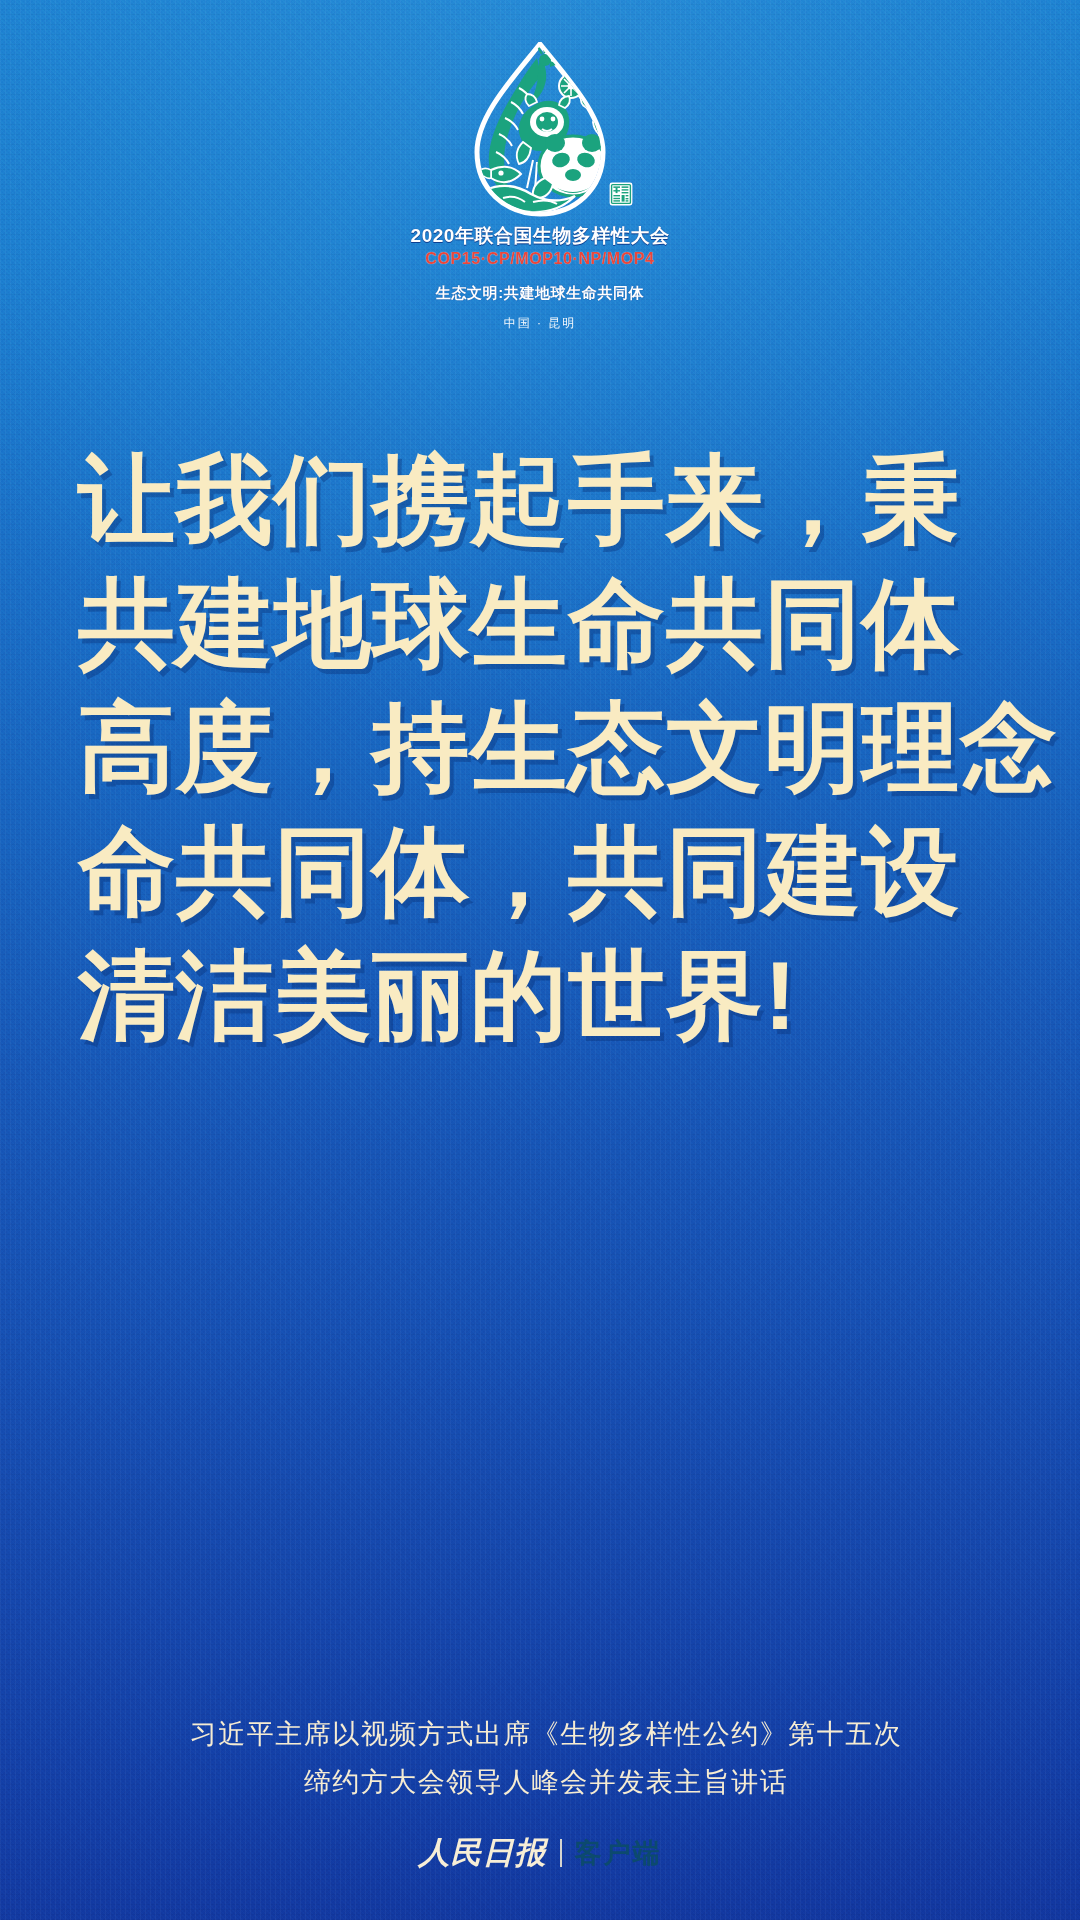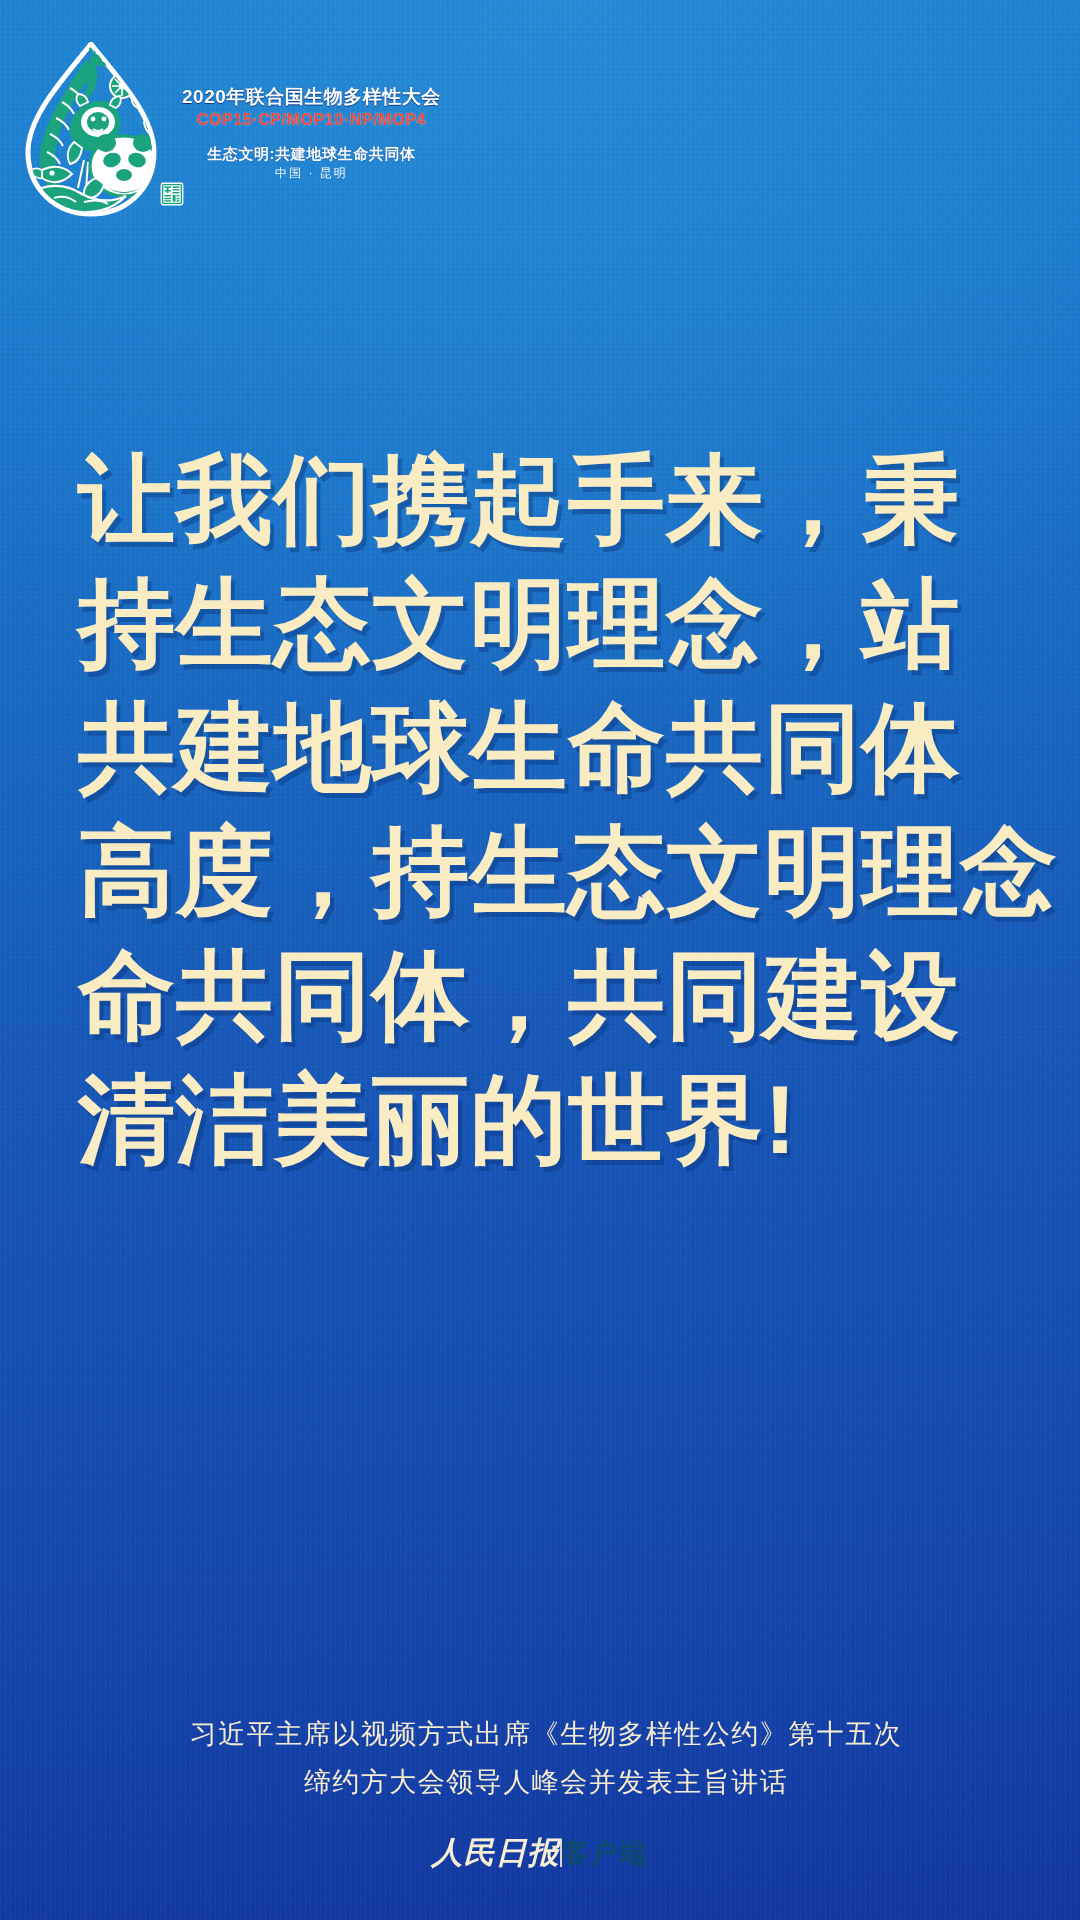--- a/index.html
+++ b/index.html
@@ -65,21 +65,21 @@
     z-index: 2;
   }
 
   
   .emblem-block {
     position: absolute;
     top: 42px;
     left: 0;
     width: 100%;
     display: flex;
-    flex-direction: row;
+    flex-direction: column;
     align-items: center;
   }
 
   .emblem-art {
     width: 182px;
     height: 176px;
     position: relative;
   }
 
   .emblem-seal {
@@ -119,21 +119,21 @@
     color: #ffffff;
     letter-spacing: 0.6px;
     margin-top: 13px;
     text-shadow: 0 0 1px #0d3f91;
   }
 
   .em-line4 {
     font-size: 12px;
     color: #ffffff;
     letter-spacing: 2px;
-    margin-top: 3px;
+    margin-top: 14px;
     opacity: 0.95;
   }
 
   
   .headline {
     position: absolute;
     top: 438px;
     left: 78px;
     width: 930px;
   }
@@ -169,20 +169,21 @@
 
   
   .brand {
     position: absolute;
     bottom: 46px;
     left: 0;
     width: 100%;
     display: flex;
     align-items: center;
     justify-content: center;
+    gap: 13px;
   }
 
   .brand-name {
     font-family: "Liberation Serif", serif;
     font-style: italic;
     font-weight: bold;
     font-size: 31px;
     color: #f7eed6;
     letter-spacing: 1px;
   }
@@ -322,21 +323,20 @@
     <div class="emblem-lines">
       <div class="em-line1">2020年联合国生物多样性大会</div>
       <div class="em-line2">COP15·CP/MOP10·NP/MOP4</div>
       <div class="em-line3">生态文明:共建地球生命共同体</div>
       <div class="em-line4">中国 · 昆明</div>
     </div>
   </div>
 
   <div class="headline">
     <div class="hl-line">让我们携起手来，秉</div>
-    <div class="hl-line">持生态文明理念，站</div>
     <div class="hl-line">共建地球生命共同体</div>
     <div class="hl-line">高度，持生态文明理念</div>
     <div class="hl-line">命共同体，共同建设</div>
     <div class="hl-line">清洁美丽的世界!</div>
   </div>
 
   <div class="caption">
     <div class="cap-line">习近平主席以视频方式出席《生物多样性公约》第十五次</div>
     <div class="cap-line">缔约方大会领导人峰会并发表主旨讲话</div>
   </div>

